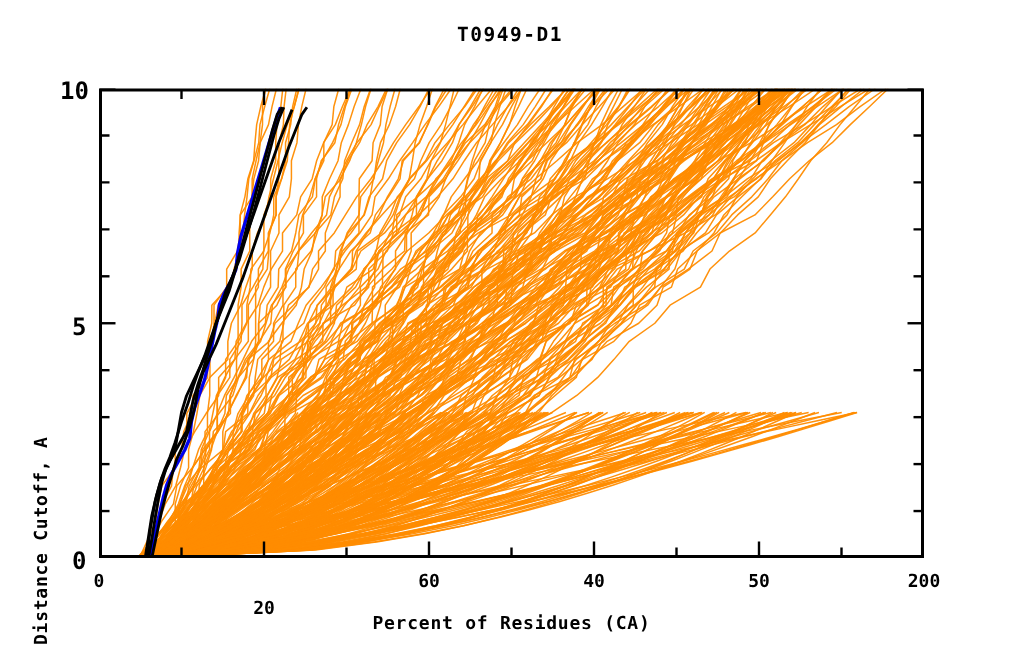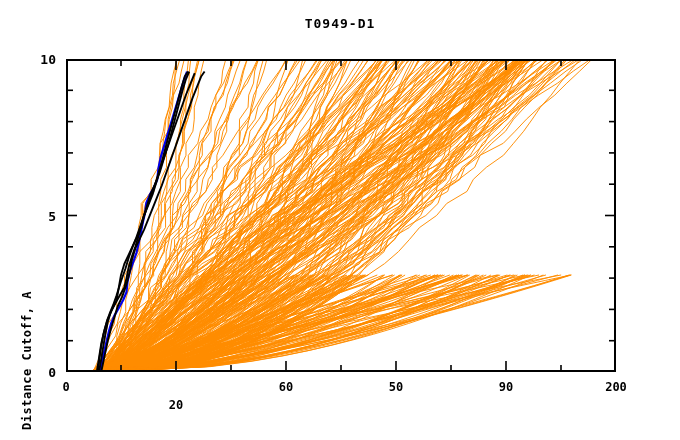--- a/index.html
+++ b/index.html
@@ -7,21 +7,21 @@
        font-family:"DejaVu Sans Mono","Liberation Mono",monospace;color:#000;}
   #root{position:relative;width:680px;height:440px;background:#fff;}
 
   #title{position:absolute;left:0;top:16px;width:680px;text-align:center;
          font-size:13px;font-weight:bold;letter-spacing:1px;}
 
   #plotwrap{position:absolute;left:66px;top:59px;width:550px;height:313px;}
   #frame{position:absolute;inset:0;border:2px solid #000;box-sizing:border-box;}
   #canvasbox{position:absolute;inset:0;overflow:hidden;}
   svg.layer{position:absolute;left:0;top:0;width:550px;height:313px;display:block;}
-  .ytxt{position:absolute;font-size:13px;font-weight:bold;line-height:1;}
+  .ytxt{position:absolute;font-size:16px;font-weight:bold;line-height:1;}
   .xtxt{position:absolute;font-size:12px;font-weight:bold;line-height:1;
         text-align:center;}
 
   #ytitle{position:absolute;left:-2px;top:120px;width:200px;
           transform:rotate(-90deg);transform-origin:left top;
           font-size:12px;font-weight:bold;letter-spacing:.5px;
           white-space:nowrap;}
   #ytitle-pos{position:absolute;left:22px;top:310px;}
 
   #xtitle{position:absolute;left:66px;top:408px;width:550px;text-align:center;
@@ -31,32 +31,33 @@
 <body>
 
 <div id="root">
 
   <div id="title">T0949-D1</div>
 
   <div id="ytitle-pos">
     <div id="ytitle">Distance Cutoff, A</div>
   </div>
 
+  <div id="xtitle">Percent of Residues (CA)</div>
 
   <div id="ytick-labels">
       <div class="ytxt" style="left: 48px; top: 366px; width: 8px; text-align: right;">0</div>
       <div class="ytxt" style="left: 48px; top: 209.5px; width: 8px; text-align: right;">5</div>
       <div class="ytxt" style="left: 40px; top: 53px; width: 16px; text-align: right;">10</div>
     </div>
   <div id="xtick-labels">
       <div class="xtxt" style="width: 40px; left: 46px; top: 381px;">0</div>
       <div class="xtxt" style="width: 40px; left: 156px; top: 399px;">20</div>
       <div class="xtxt" style="width: 40px; left: 266px; top: 381px;">60</div>
-      <div class="xtxt" style="width: 40px; left: 376px; top: 381px;">50</div>
-      <div class="xtxt" style="width: 40px; left: 486px; top: 381px;">90</div>
+      <div class="xtxt" style="width: 40px; left: 376px; top: 381px;">40</div>
+      <div class="xtxt" style="width: 40px; left: 486px; top: 381px;">50</div>
       <div class="xtxt" style="width: 40px; left: 596px; top: 381px;">200</div>
     </div>
 
   <div id="plotwrap">
     <div id="canvasbox">
       <svg class="layer" id="svg-orange" viewBox="0 0 550 313" preserveAspectRatio="none">
           <polyline points="32.92,313.00 52.19,300.96 58.52,288.92 66.28,276.88 66.80,264.85 71.20,252.81 75.02,240.77 76.23,228.73 87.62,216.69 87.62,204.65 91.68,192.62 91.68,180.58 93.04,168.54 98.58,156.50 98.58,144.46 100.75,132.42 101.25,120.38 109.92,108.35 109.92,96.31 109.92,84.27 114.35,72.23 114.49,60.19 117.80,48.15 117.80,36.12 118.64,24.08 121.20,12.04 122.54,0.00" fill="none" stroke="#FF8C00" stroke-width="1" stroke-opacity="0.95" stroke-linejoin="round"></polyline>
           <polyline points="32.72,313.00 37.24,300.96 39.77,288.92 44.23,276.88 51.18,264.85 54.33,252.81 57.12,240.77 63.82,228.73 71.38,216.69 79.77,204.65 79.77,192.62 90.59,180.58 91.44,168.54 98.10,156.50 106.00,144.46 109.84,132.42 114.85,120.38 122.34,108.35 122.34,96.31 131.82,84.27 134.43,72.23 142.09,60.19 145.10,48.15 149.75,36.12 157.56,24.08 162.28,12.04 167.57,0.00" fill="none" stroke="#FF8C00" stroke-width="1" stroke-opacity="0.95" stroke-linejoin="round"></polyline>
           <polyline points="28.61,313.00 34.87,300.96 39.47,288.92 41.99,276.88 48.37,264.85 49.57,252.81 54.89,240.77 56.49,228.73 61.91,216.69 62.63,204.65 72.40,192.62 72.40,180.58 72.40,168.54 75.19,156.50 75.24,144.46 86.04,132.42 91.13,120.38 93.16,108.35 95.91,96.31 97.05,84.27 98.70,72.23 99.87,60.19 103.32,48.15 106.48,36.12 107.29,24.08 110.49,12.04 113.84,0.00" fill="none" stroke="#FF8C00" stroke-width="1" stroke-opacity="0.95" stroke-linejoin="round"></polyline>
           <polyline points="34.16,313.00 51.14,300.96 60.41,288.92 69.77,276.88 74.48,264.85 84.10,252.81 92.48,240.77 99.12,228.73 103.17,216.69 111.34,204.65 111.34,192.62 115.97,180.58 122.64,168.54 122.64,156.50 126.28,144.46 140.09,132.42 142.36,120.38 150.88,108.35 150.88,96.31 155.37,84.27 160.72,72.23 160.72,60.19 167.14,48.15 171.55,36.12 174.92,24.08 177.71,12.04 181.38,0.00" fill="none" stroke="#FF8C00" stroke-width="1" stroke-opacity="0.95" stroke-linejoin="round"></polyline>

